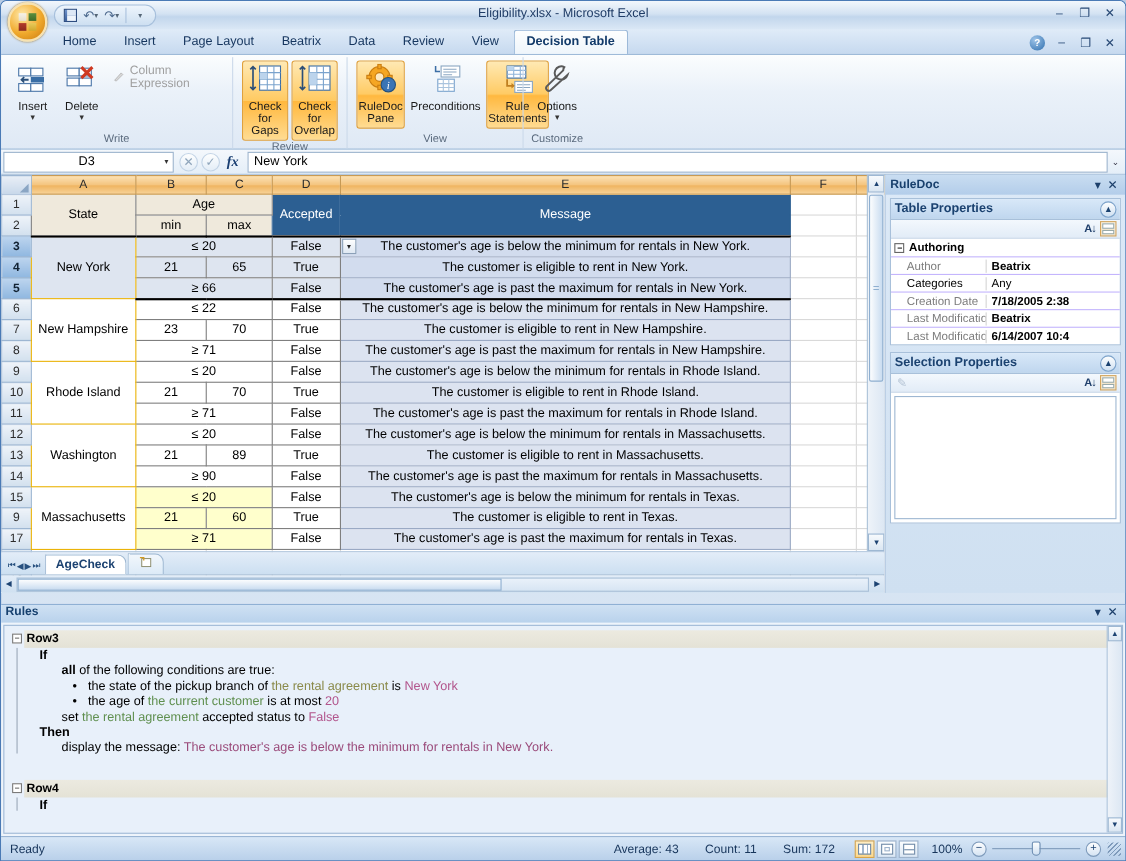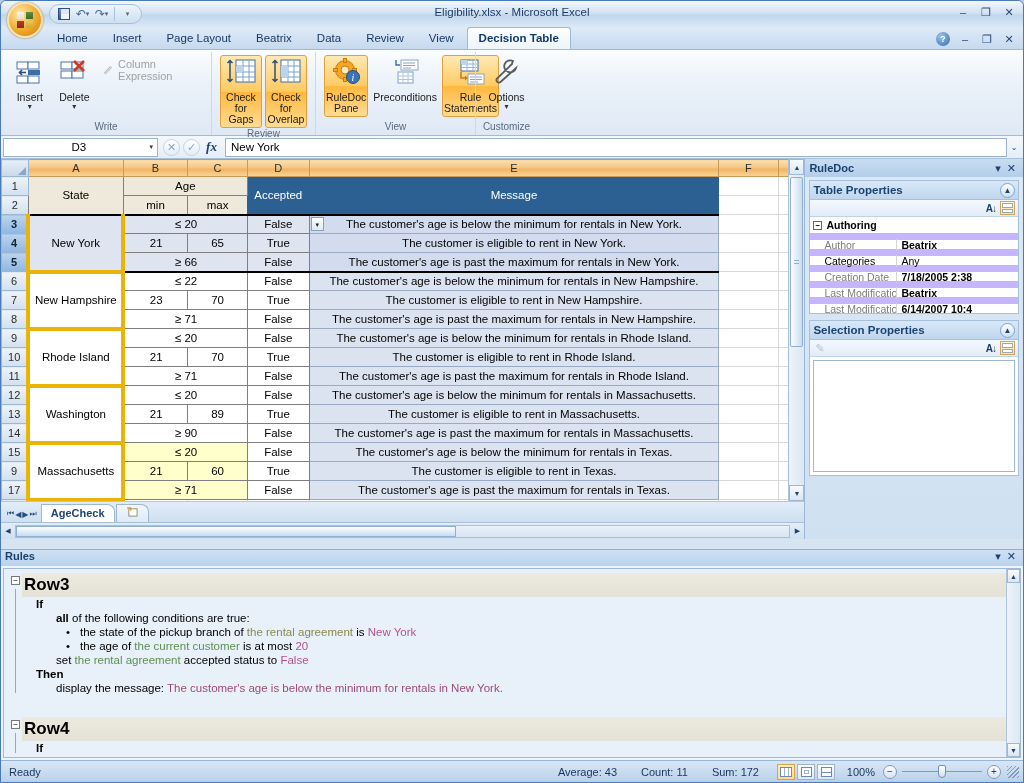--- a/index.html
+++ b/index.html
@@ -177,21 +177,21 @@
     font-weight: bold; color: #123;
   }
   td.cell {
     border: 1px solid #d4d4d4;
     height: 19px; padding: 0 2px; text-align: center;
     white-space: nowrap; overflow: hidden; color: #000;
   }
   td.hdrA { background: #efe9dc; border: 1px solid #7f7f7f; }
   td.hdrD { background: #2c5f92; color:#fff; border:1px solid #2c5f92; }
   td.hdrE { background: #2c5f92; color:#fff; border:1px solid #2c5f92; }
-  td.dataA { background: #fff; border: 4px solid #eab308; }
+  td.dataA { background: #fff; border: 1px solid #eab308; }
   td.dataA.selc { background: #dee5f0; }
   td.num { background: #fff; border: 1px solid #7f7f7f; }
   td.num.selc { background: #dee5f0; }
   td.num.yellow { background: #ffffcc; border:1px solid #7f7f7f; }
   td.acc { background: #fff; border: 1px solid #7f7f7f; }
   td.acc.selc { background: #dee5f0; }
   td.msg { background: #dce3f0; border: 1px solid #9aa9c4; text-align: center; }
   td.msg.selc { background: #d2dcee; }
   td.blank { background:#fff; border:1px solid #d9d9d9; }
   .selrange-top { border-top: 2px solid #000 !important; }
@@ -269,21 +269,21 @@
     border-bottom: 1px solid #c0d2e5;
   }
   .rd-tb-left { flex:1; color:#b4c3d4; font-size:11px; padding-left:2px;}
   .az { font-size: 10px; color: #1f3f6b; font-weight: bold; letter-spacing: -1px;}
   .catbtn { width: 15px; height: 14px; border: 1px solid #d2a45c; background: linear-gradient(#fdf3e0,#f7e2bd);
     display:grid; grid-template-rows:1fr 1fr; gap:1px; padding:1px;}
   .catbtn i { background:#fff; border:1px solid #9aa; display:block; }
   .proptable { font-size: 10.5px; }
   .proptable .grp { display:flex; align-items:center; gap:4px; padding: 2px 3px; font-weight:bold; color:#000; }
   .expander { width:9px;height:9px;border:1px solid #666;background:#fff;font-size:8px;line-height:7px;text-align:center;color:#000;}
-  .prow { display:flex; height: 16px; align-items:center; border-top: 7px solid #c4b5fd;}
+  .prow { display:flex; height: 16px; align-items:center; border-top: 1px solid #c4b5fd;}
   .prow .k { width: 86px; padding-left: 14px; color: #7d7d7d; overflow:hidden; white-space:nowrap;}
   .prow .k.strong { color: #000; }
   .prow .v { flex:1; padding-left: 4px; color: #000; border-left: 1px solid #d4d4d4; overflow:hidden;white-space:nowrap;}
   .prow .v.bold { font-weight: bold; }
   .rd-listbox { height: 112px; margin: 3px; border: 1px solid #9eb7d2; background:#fff; }
 
   
   .rulespane {
     position: absolute; left: 0; right: 0; bottom: 22px; top: 548px;
     background: #eef4fb; border-top: 1px solid #8fb0d4;
@@ -294,21 +294,21 @@
   }
   .rules-title .t { flex:1; font-weight: bold; color:#16406e; font-size: 11px; }
   .rules-body {
     position:absolute; left:0; right:0; top:16px; bottom:0;
     background: #e8f0fa; border: 1px solid #9fb9d6; margin: 2px;
     overflow: hidden; font-family: "Liberation Sans", sans-serif; font-size: 11.5px;
   }
   .rule-block { position: relative; padding-left: 18px; }
   .rule-head {
     background: linear-gradient(#eceae0,#e4e2d6);
-    font-weight: bold; font-size: 17px; padding: 2px 0 2px 2px; color: #000;
+    font-weight: bold; font-size: 11px; padding: 2px 0 2px 2px; color: #000;
   }
   .rule-bar { position:absolute; left:11px; top:16px; bottom:2px; width:1px; background:#9aa7b8; }
   .plusbox {
     position:absolute; left:7px; top:3px; width:9px;height:9px;
     border:1px solid #7a7a7a;background:#fff;font-size:8px;line-height:7px;text-align:center;color:#000;
   }
   .r-line { padding: 1px 0 1px 14px; color:#000; }
   .r-line.ind2 { padding-left: 58px; }
   .r-line.ind3 { padding-left: 34px; }
   .bold { font-weight: bold; }

